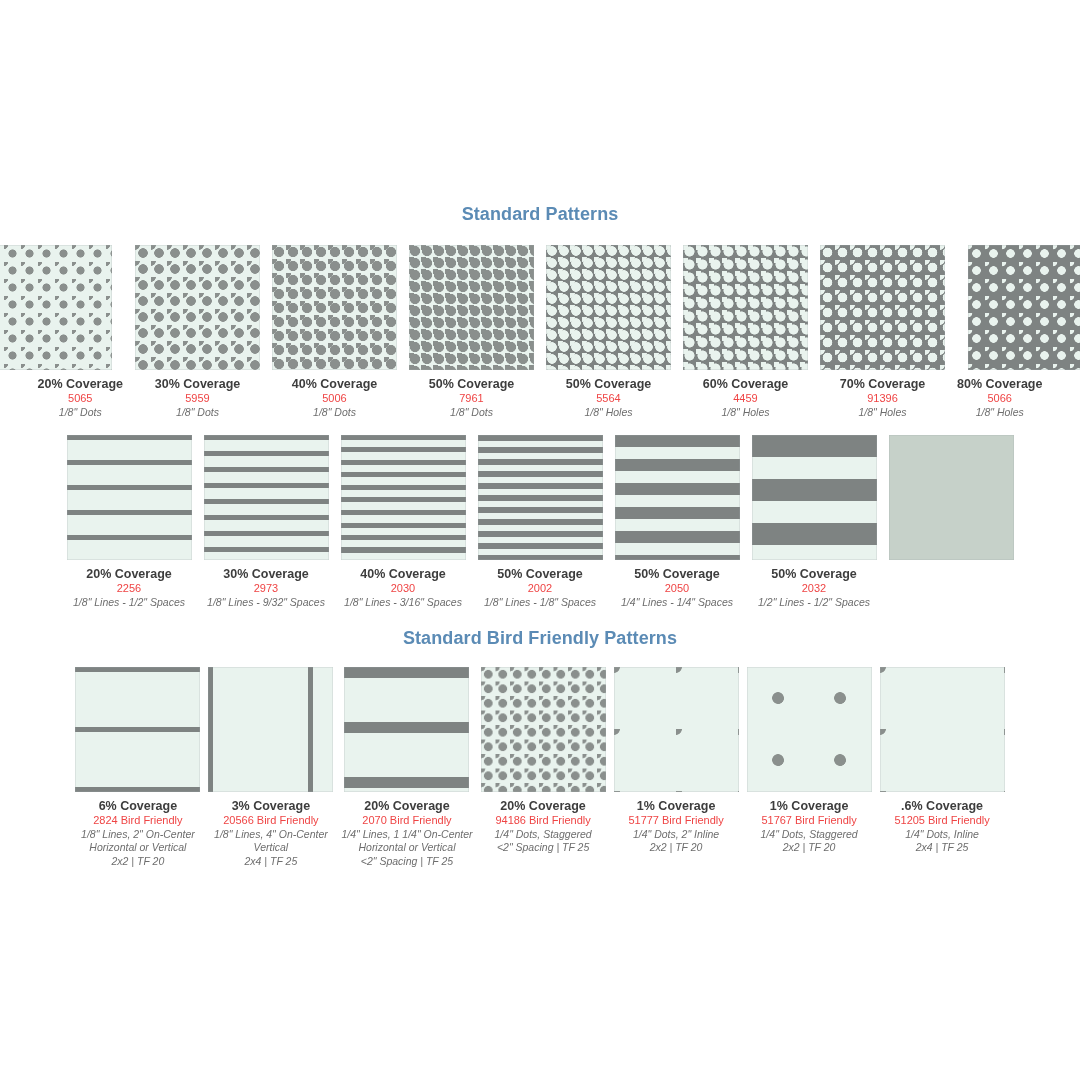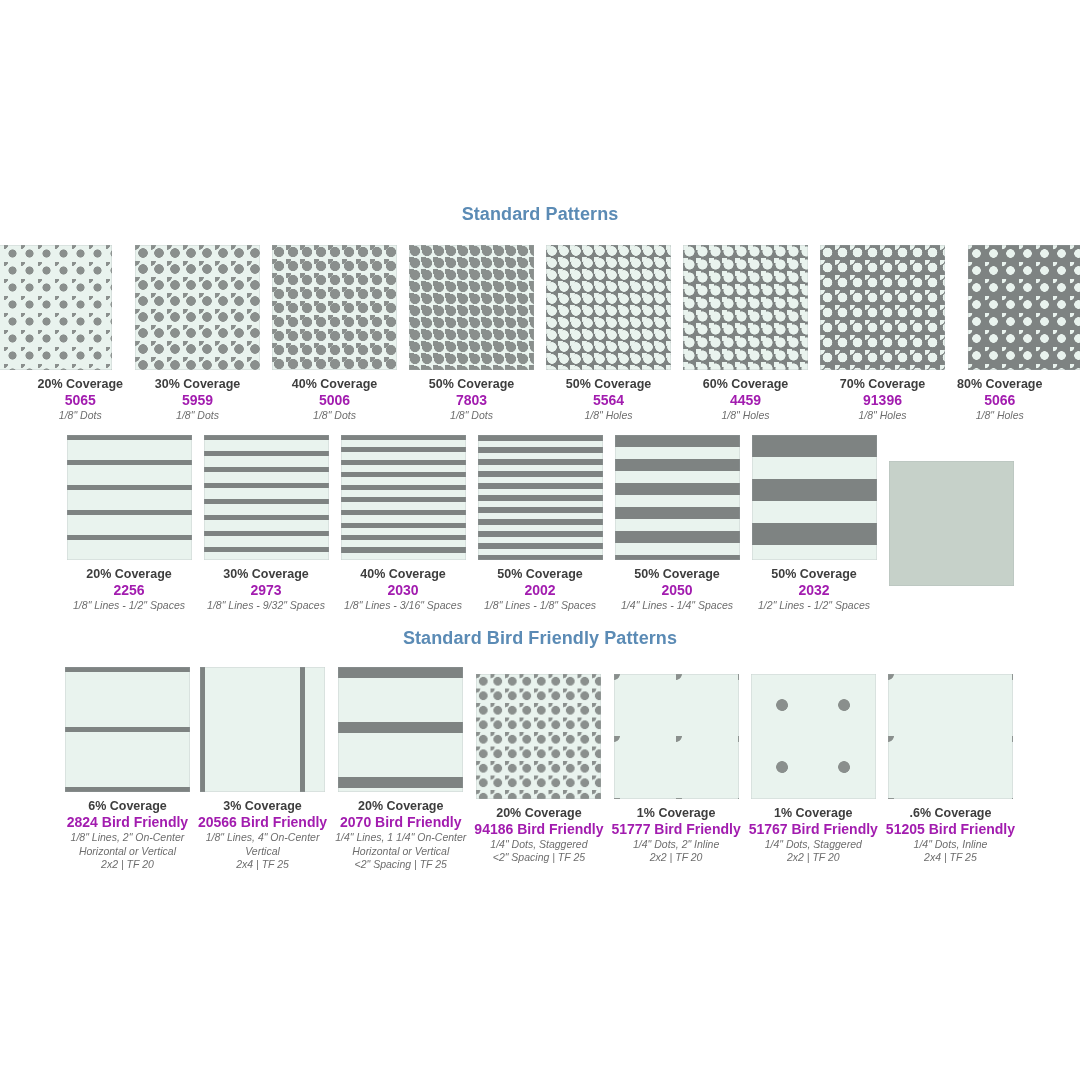--- a/index.html
+++ b/index.html
@@ -18,21 +18,21 @@
   .section-title {
     text-align: center;
     color: #5b8bb5;
     font-weight: bold;
     font-size: 18px;
     letter-spacing: 0.1px;
   }
 
   .row {
     display: flex;
-    align-items: center;
+    align-items: flex-start;
     justify-content: center;
   }
 
   .cell {
     display: flex;
     flex-direction: column;
     align-items: center;
   }
 
   .swatch {
@@ -47,23 +47,23 @@
     margin-top: 7px;
     line-height: 1.22;
   }
   .cap-cov {
     font-size: 12.5px;
     font-weight: bold;
     color: #3d3d3d;
     white-space: nowrap;
   }
   .cap-code {
-    font-size: 14px;
-    font-weight: bold;
-    color: #a21caf;
+    font-size: 11px;
+    font-weight: normal;
+    color: #ef4444;
     white-space: nowrap;
   }
   .cap-desc {
     font-size: 10.5px;
     font-style: italic;
     color: #6d6d6d;
     white-space: nowrap;
     line-height: 1.28;
   }
 
@@ -113,21 +113,21 @@
           <div class="caption">
             <div class="cap-cov">40% Coverage</div>
             <div class="cap-code">5006</div>
             <div class="cap-desc">1/8" Dots</div>
           </div>
         </div>
         <div class="cell">
           <div class="swatch swatch-dots" style="background-color: rgb(233, 243, 238); background-image: radial-gradient(circle at 6px 6px, rgb(138, 143, 141) 4.75px, transparent 5.35px), radial-gradient(circle at 0px 0px, rgb(138, 143, 141) 4.75px, transparent 5.35px); background-size: 12px 12px, 12px 12px;"></div>
           <div class="caption">
             <div class="cap-cov">50% Coverage</div>
-            <div class="cap-code">7803</div>
+            <div class="cap-code">7961</div>
             <div class="cap-desc">1/8" Dots</div>
           </div>
         </div>
         <div class="cell">
           <div class="swatch swatch-dots" style="background-color: rgb(126, 131, 130); background-image: radial-gradient(circle at 6px 6px, rgb(233, 243, 238) 4.5px, transparent 5.1px), radial-gradient(circle at 0px 0px, rgb(233, 243, 238) 4.5px, transparent 5.1px); background-size: 12px 12px, 12px 12px;"></div>
           <div class="caption">
             <div class="cap-cov">50% Coverage</div>
             <div class="cap-code">5564</div>
             <div class="cap-desc">1/8" Holes</div>
           </div>

